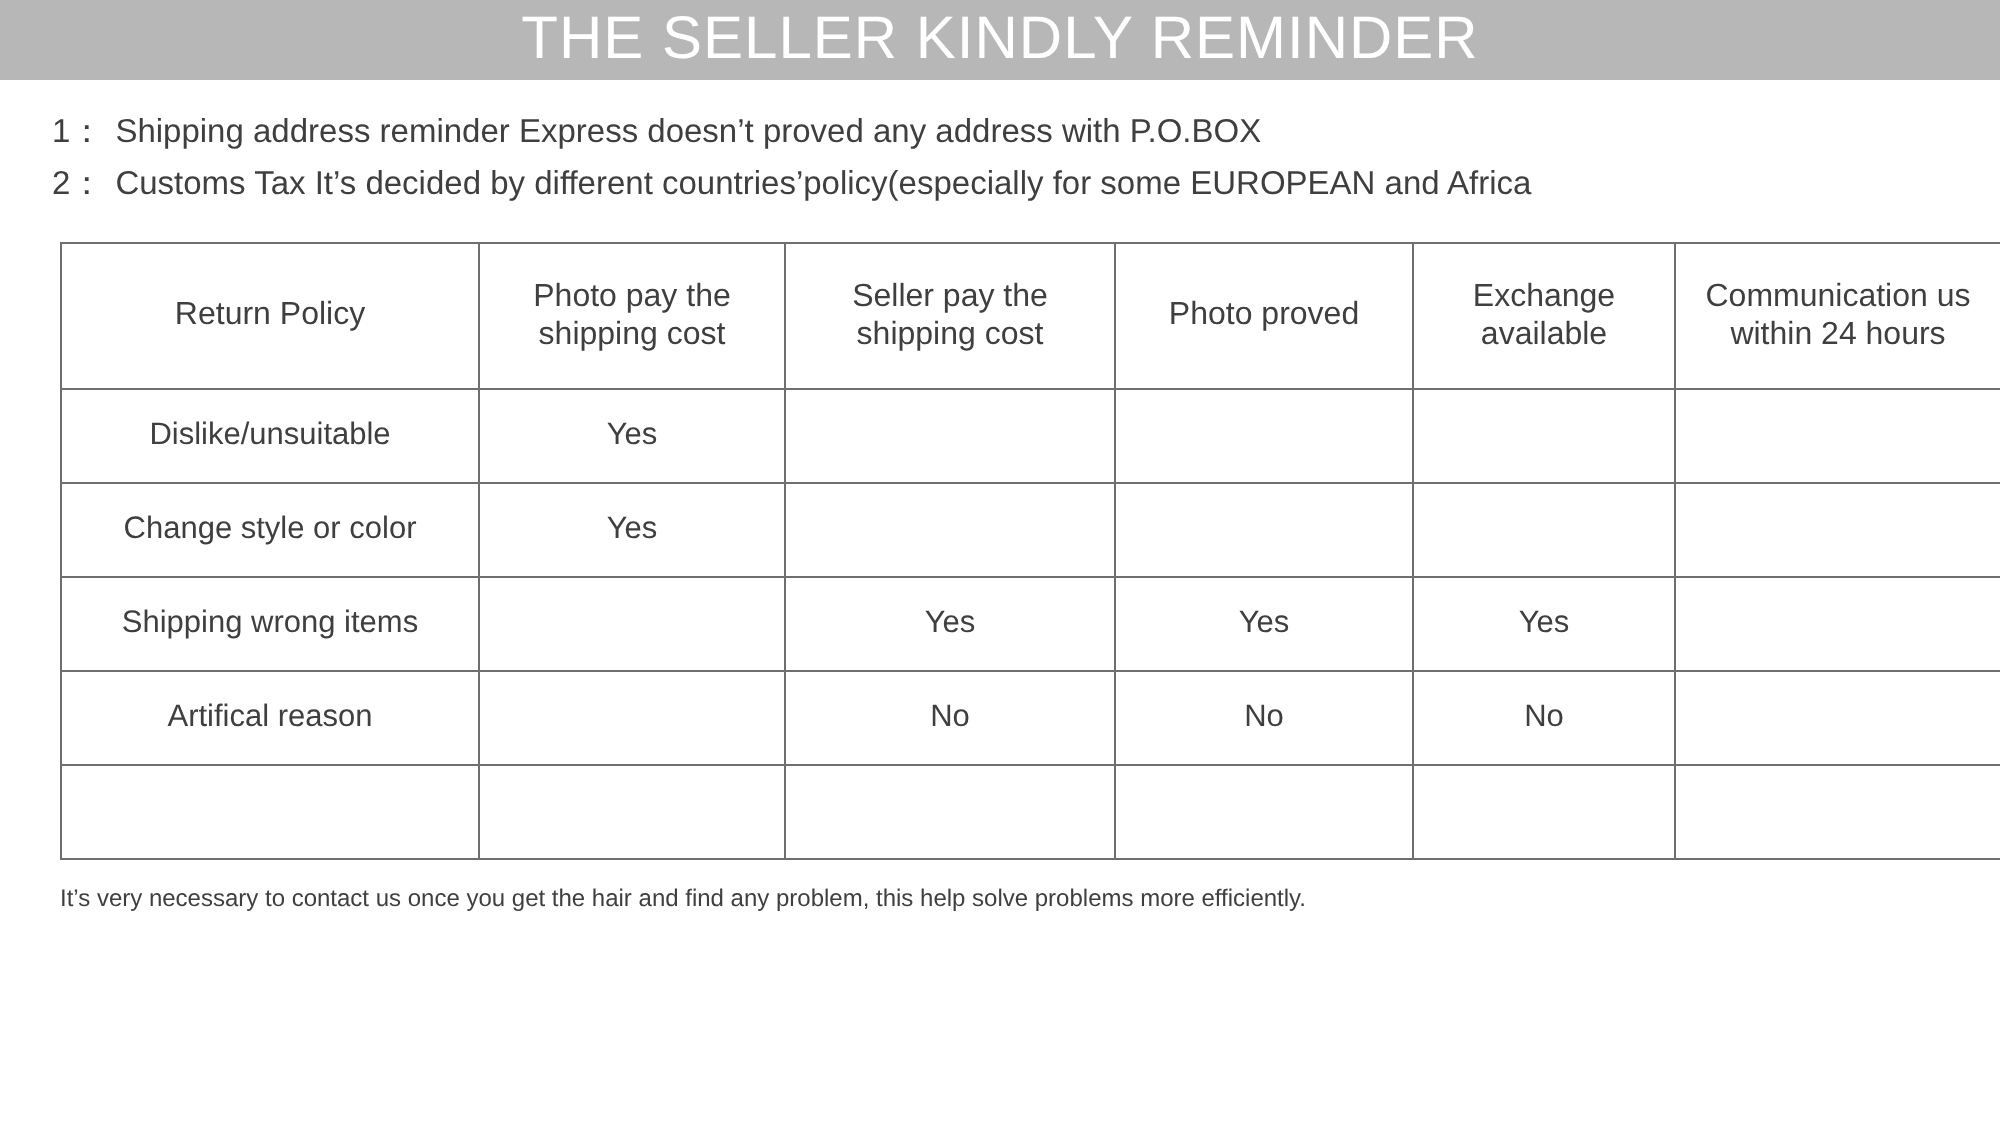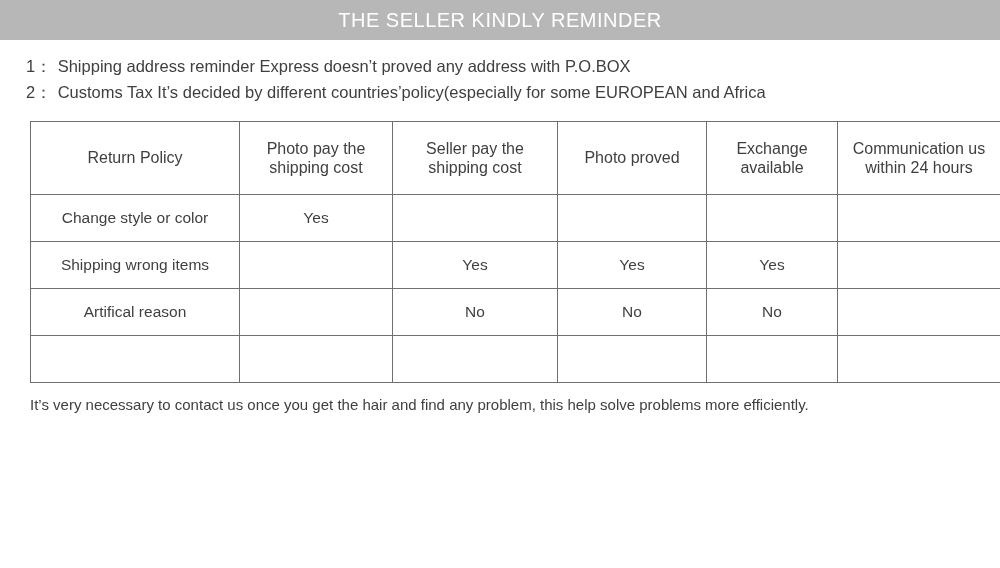--- a/index.html
+++ b/index.html
@@ -23,21 +23,21 @@
   .banner {
     width: 100%;
     height: 40px;
     background: #b7b7b7;
     display: flex;
     align-items: center;
     justify-content: center;
   }
   .banner-title {
     color: #ffffff;
-    font-size: 20px;
+    font-size: 30px;
     letter-spacing: 0.5px;
     font-family: "Liberation Sans", sans-serif;
     white-space: nowrap;
   }
   .notes {
     padding: 14px 26px 4px 26px;
     font-size: 16.5px;
     color: #3f3f3f;
     line-height: 1.55;
   }
@@ -81,21 +81,21 @@
     height: 38px;
   }
   .col0 { width: 204px; }
   .col1 { width: 148px; }
   .col2 { width: 160px; }
   .col3 { width: 144px; }
   .col4 { width: 126px; }
   .col5 { width: 158px; }
   .footer {
     padding: 10px 22px 0 30px;
-    font-size: 15px;
+    font-size: 12px;
     color: #3f3f3f;
     line-height: 1.6;
   }
 </style>
 </head>
 <body>
 
 <div class="page">
 
   <div class="banner">
@@ -117,20 +117,28 @@
     <tbody>
       <tr class="head">
         <td class="col0">Return Policy</td>
         <td class="col1">Photo pay the shipping cost</td>
         <td class="col2">Seller pay the shipping cost</td>
         <td class="col3">Photo proved</td>
         <td class="col4">Exchange available</td>
         <td class="col5">Communication us within 24 hours</td>
       </tr>
 
+      <tr class="body">
+        <td class="col0">Dislike/unsuitable</td>
+        <td class="col1">Yes</td>
+        <td class="col2"></td>
+        <td class="col3"></td>
+        <td class="col4"></td>
+        <td class="col5"></td>
+      </tr>
 
       <tr class="body">
         <td class="col0">Change style or color</td>
         <td class="col1">Yes</td>
         <td class="col2"></td>
         <td class="col3"></td>
         <td class="col4"></td>
         <td class="col5"></td>
       </tr>
 

